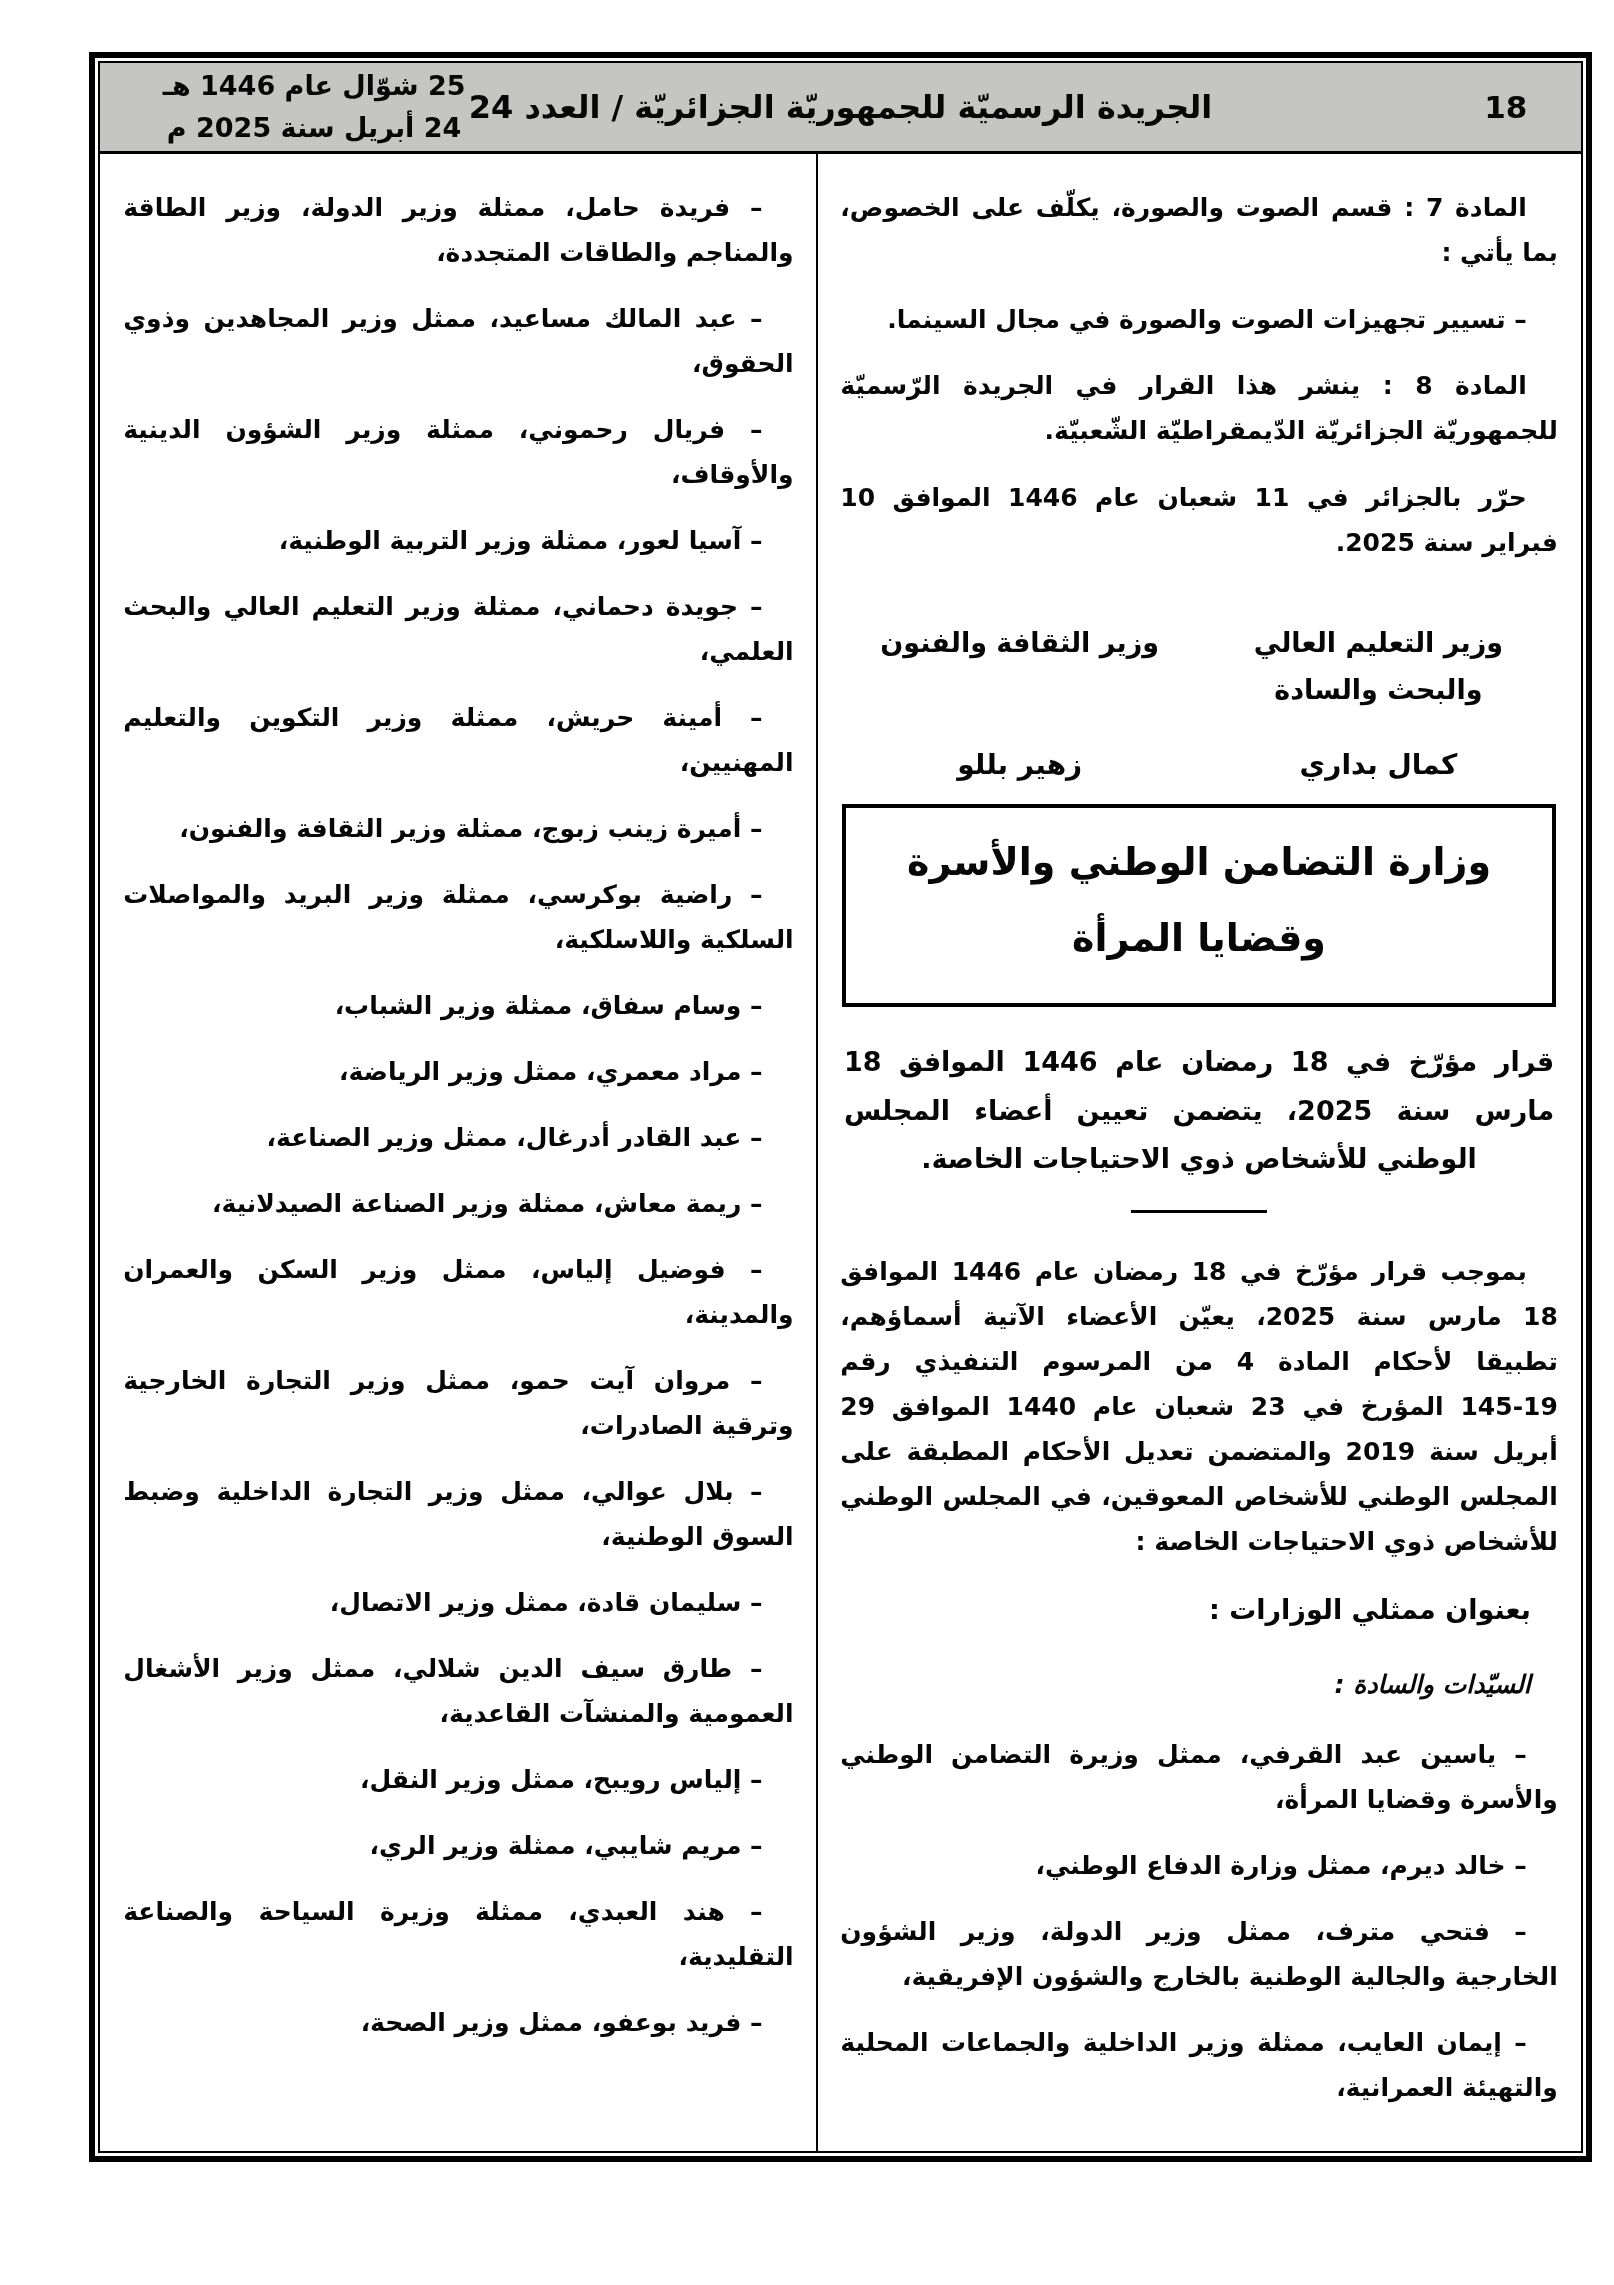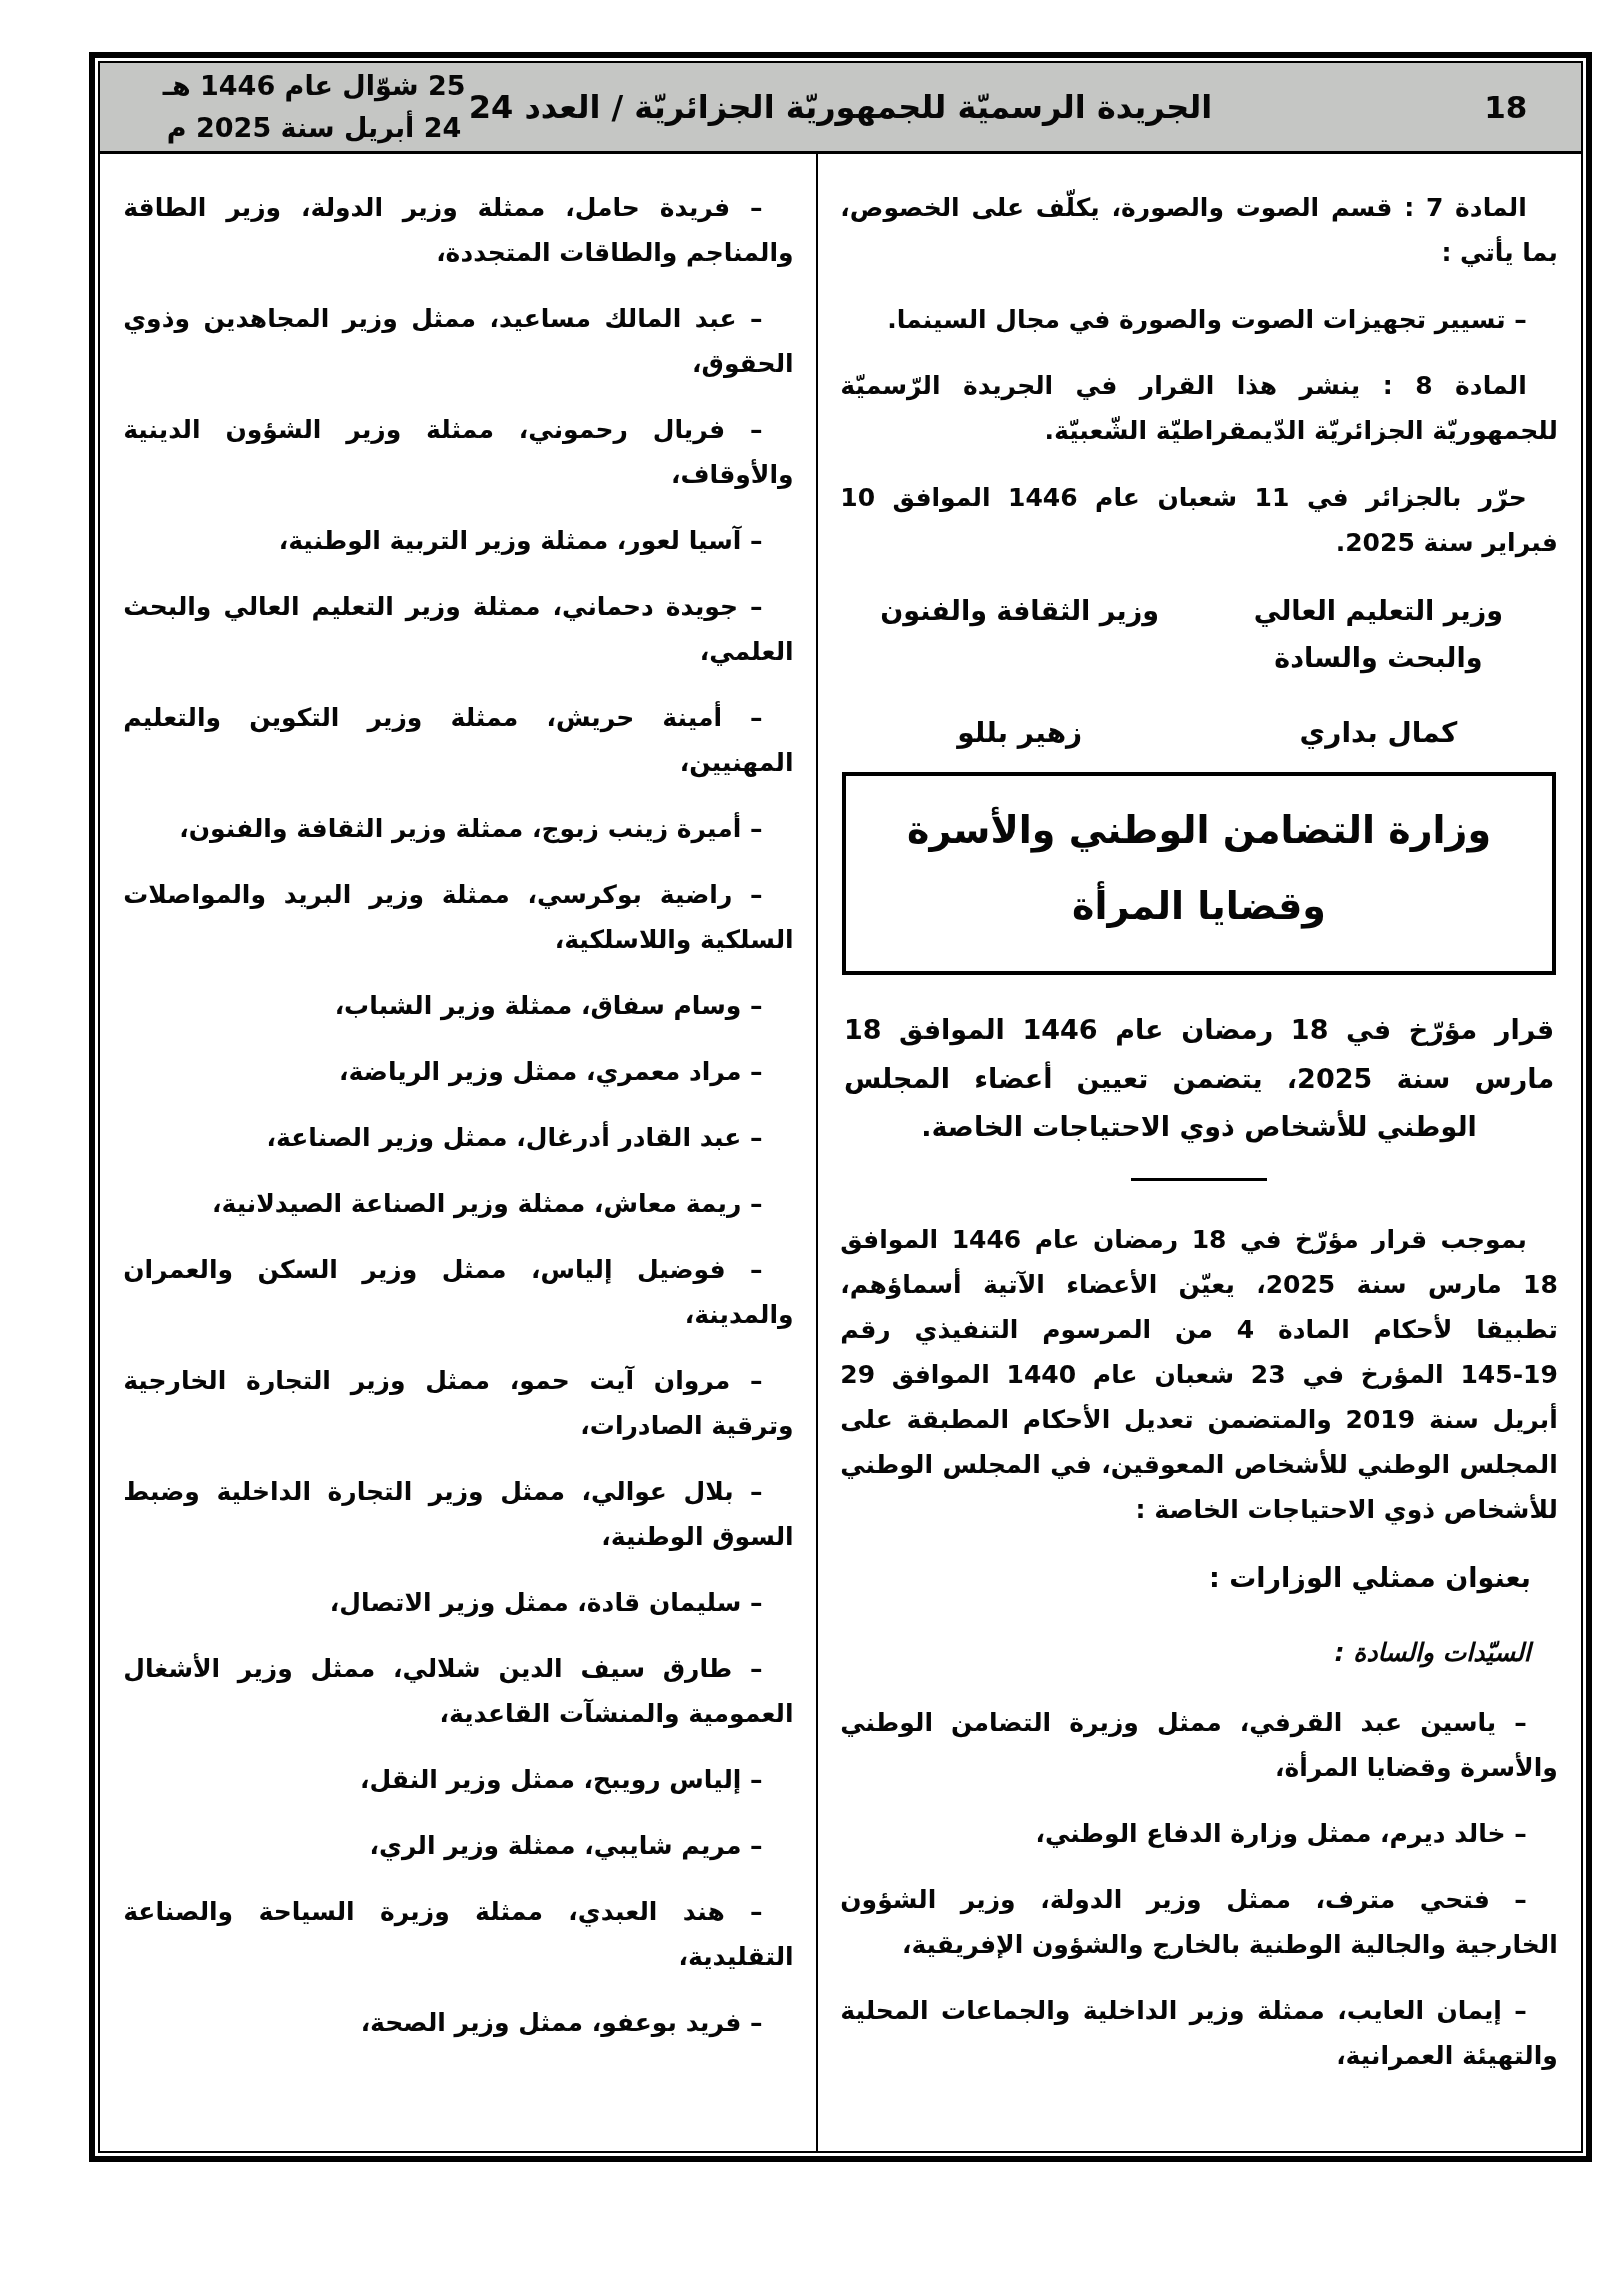--- a/index.html
+++ b/index.html
@@ -69,21 +69,21 @@
   .article-label{font-weight:900;}
   .mitem{
     font-size:25px;font-weight:700;line-height:1.8;
     text-align:justify;text-indent:31px;
     margin-bottom:21px;
   }
   .sigs{
     display:flex;margin:9px 0 23.5px;
   }
   .sig{
-    width:50%;display:flex;flex-direction:column;align-items:center;
+    width:50%;display:flex;flex-direction:column;align-items:center;margin-top:32px;
   }
   .sig-title{
     font-size:27px;font-weight:900;text-align:center;line-height:1.75;
     min-height:98px;
   }
   .sig-name{
     font-size:28px;font-weight:900;text-align:right;margin-top:31px;
   }
   .ministry-box{
     border:4.5px solid #000;

